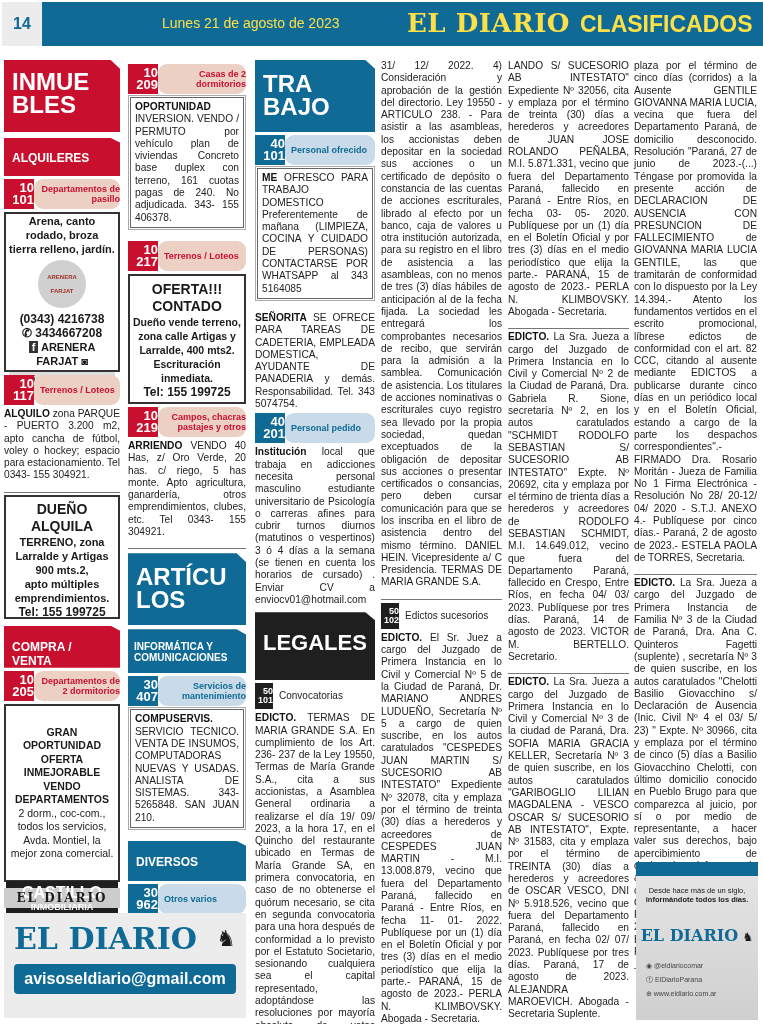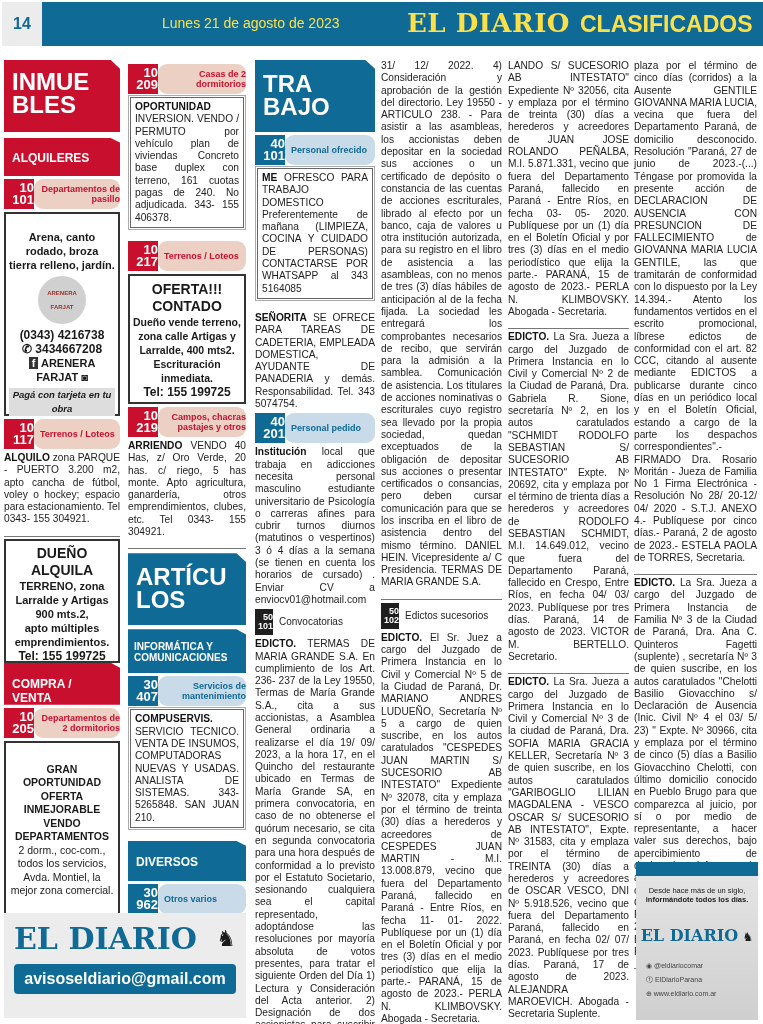--- a/index.html
+++ b/index.html
@@ -44,21 +44,21 @@
     <div>BLES</div>
   </div>
   <div class="redblock" style="height:38px; margin-top:6px; padding:13px 8px; font-size:12px;">ALQUILERES</div>
   <div class="cat red">
     <div class="code">
         <span>10</span>
         <span>101</span>
       </div>
     <div class="lbl">Departamentos de pasillo</div>
   </div>
-  <div class="adbox" style="height:204px; padding:16px 3px; font-size:11px; line-height:14px;">
+  <div class="adbox" style="height:160px; padding:0 3px; font-size:11px; line-height:14px;">
     <div>Arena, canto rodado, broza</div>
     <div>tierra relleno, jardín.</div>
     <div style="margin:4px auto; width:48px; height:48px; border-radius:50%; background:#d0d0d0; display:flex; align-items:center; justify-content:center; font-size:6px; color:#a0302a;">
         <span>ARENERA FARJAT</span>
       </div>
     <div style="font-size:12px;">(0343) 4216738</div>
     <div style="font-size:12px;"><span>✆ </span><span>3434667208</span></div>
     <div style="font-size:11px;"><span style="background:#333;color:#fff;padding:0 3px;">f</span> <span>ARENERA FARJAT</span> <span>◙</span></div>
     <div style="background:#ddd; font-style:italic; font-size:9.5px; margin-top:4px;">Pagá con tarjeta en tu obra</div>
   </div>
@@ -73,21 +73,21 @@
   <div class="adbox" style="height:124px; padding:4px; font-size:11px; line-height:14px;">
     <div style="font-size:14px; line-height:17px;">DUEÑO</div>
     <div style="font-size:14px; line-height:17px;">ALQUILA</div>
     <div>TERRENO, zona</div>
     <div>Larralde y Artigas</div>
     <div>900 mts.2,</div>
     <div>apto múltiples</div>
     <div>emprendimientos.</div>
     <div style="font-size:12px;">Tel: 155 199725</div>
   </div>
-  <div class="redblock" style="height:42px; padding:14px 8px; font-size:12px;">COMPRA / VENTA</div>
+  <div class="redblock" style="height:42px; margin-top:7px; padding:14px 8px; font-size:12px;">COMPRA / VENTA</div>
   <div class="cat red">
     <div class="code">
         <span>10</span>
         <span>205</span>
       </div>
     <div class="lbl">Departamentos de 2 dormitorios</div>
   </div>
   <div class="adbox" style="height:178px; font-size:10.5px; line-height:13.5px;">
     <div style="padding:20px 2px;">
       <div>GRAN OPORTUNIDAD</div>
@@ -192,20 +192,21 @@
   <div class="txt framed"><b>ME</b> <span>OFRESCO PARA TRABAJO DOMESTICO Preferentemente de mañana (LIMPIEZA, COCINA Y CUIDADO DE PERSONAS) CONTACTARSE POR WHATSAPP al 343 5164085</span></div>
   <div class="txt"><b>SEÑORITA</b> <span>SE OFRECE PARA TAREAS DE CADETERIA, EMPLEADA DOMESTICA, AYUDANTE DE PANADERIA y demás. Responsabilidad. Tel. 343 5074754.</span></div>
   <div class="cat blue">
     <div class="code">
         <span>40</span>
         <span>201</span>
       </div>
     <div class="lbl">Personal pedido</div>
   </div>
   <div class="txt"><b>Institución</b> <span>local que trabaja en adicciones necesita personal masculino estudiante universitario de Psicología o carreras afines para cubrir turnos diurnos (matutinos o vespertinos) 3 ó 4 días a la semana (se tienen en cuenta los horarios de cursado) . Enviar CV a enviocv01@hotmail.com</span></div>
+  <div class="blackblock" style="height:68px; margin-top:6px; padding:18px 8px; font-size:22px;">LEGALES</div>
   <div class="cat black">
     <div class="code">
         <span>50</span>
         <span>101</span>
       </div>
     <div class="lbl">Convocatorias</div>
   </div>
   <div class="txt"><b>EDICTO.</b> <span>TERMAS DE MARIA GRANDE S.A. En cumplimiento de los Art. 236- 237 de la Ley 19550, Termas de María Grande S.A., cita a sus accionistas, a Asamblea General ordinaria a realizarse el día 19/ 09/ 2023, a la hora 17, en el Quincho del restaurante ubicado en Termas de María Grande SA, en primera convocatoria, en caso de no obtenerse el quórum necesario, se cita en segunda convocatoria para una hora después de conformidad a lo previsto por el Estatuto Societario, sesionando cualquiera sea el capital representado, adoptándose las resoluciones por mayoría absoluta de votos presentes, para tratar el siguiente Orden del Día 1) Lectura y Consideración del Acta anterior. 2) Designación de dos accionistas para suscribir el acta, juntamente al vicepresidente a cargo de Presidencia de la sociedad. 3) Consideración y aprobación de Memoria y Balance anual cerrado el</span></div>
 </div>
 

